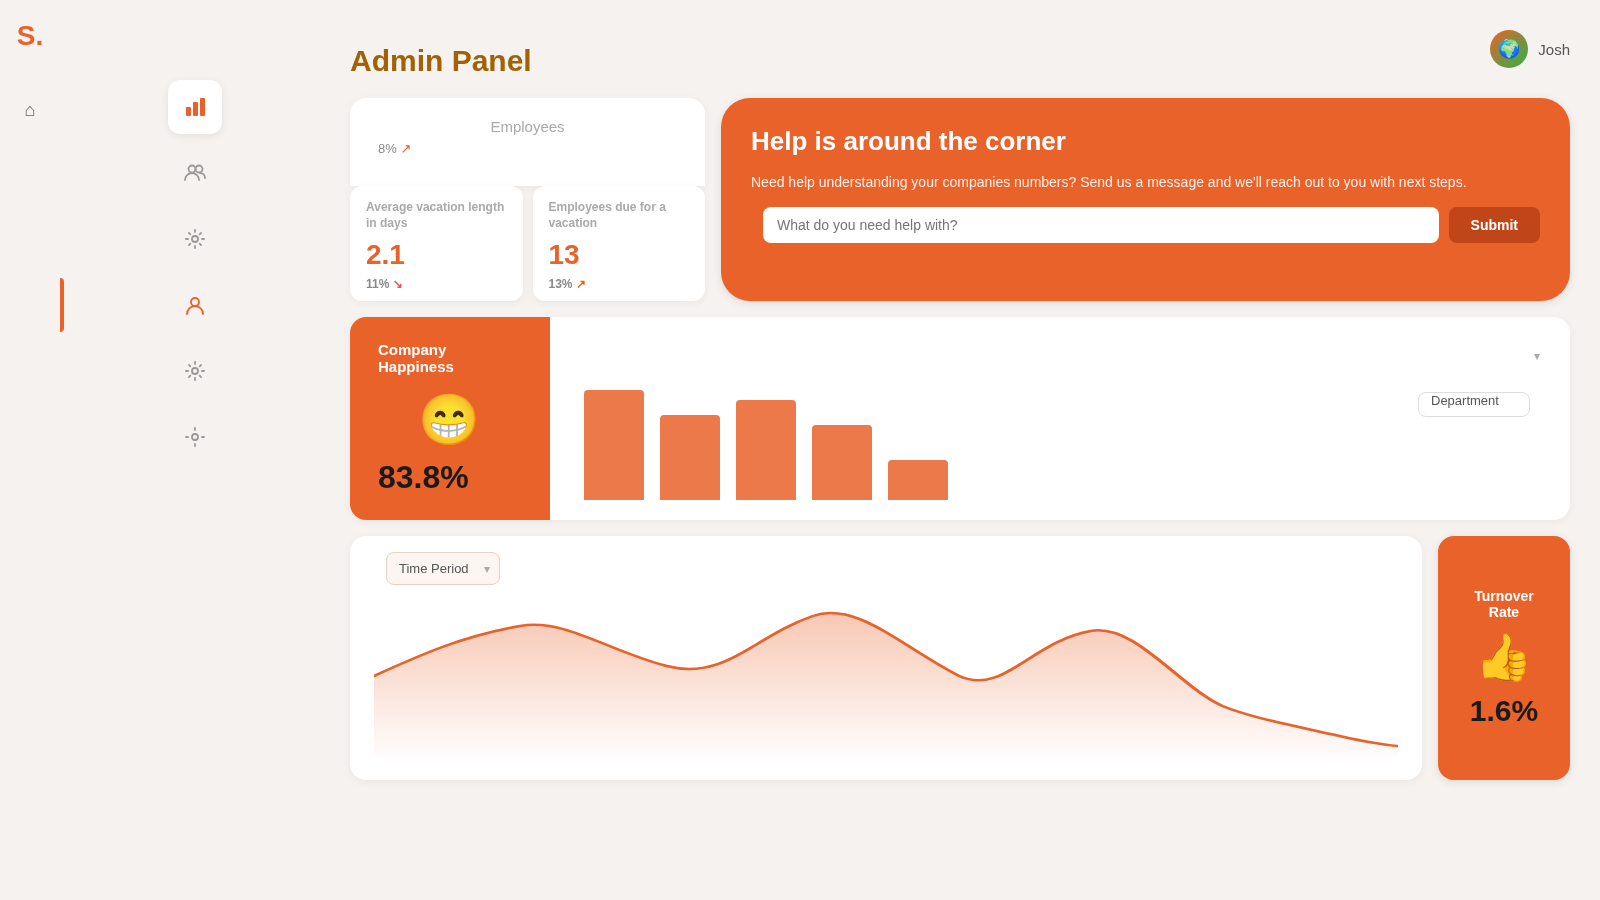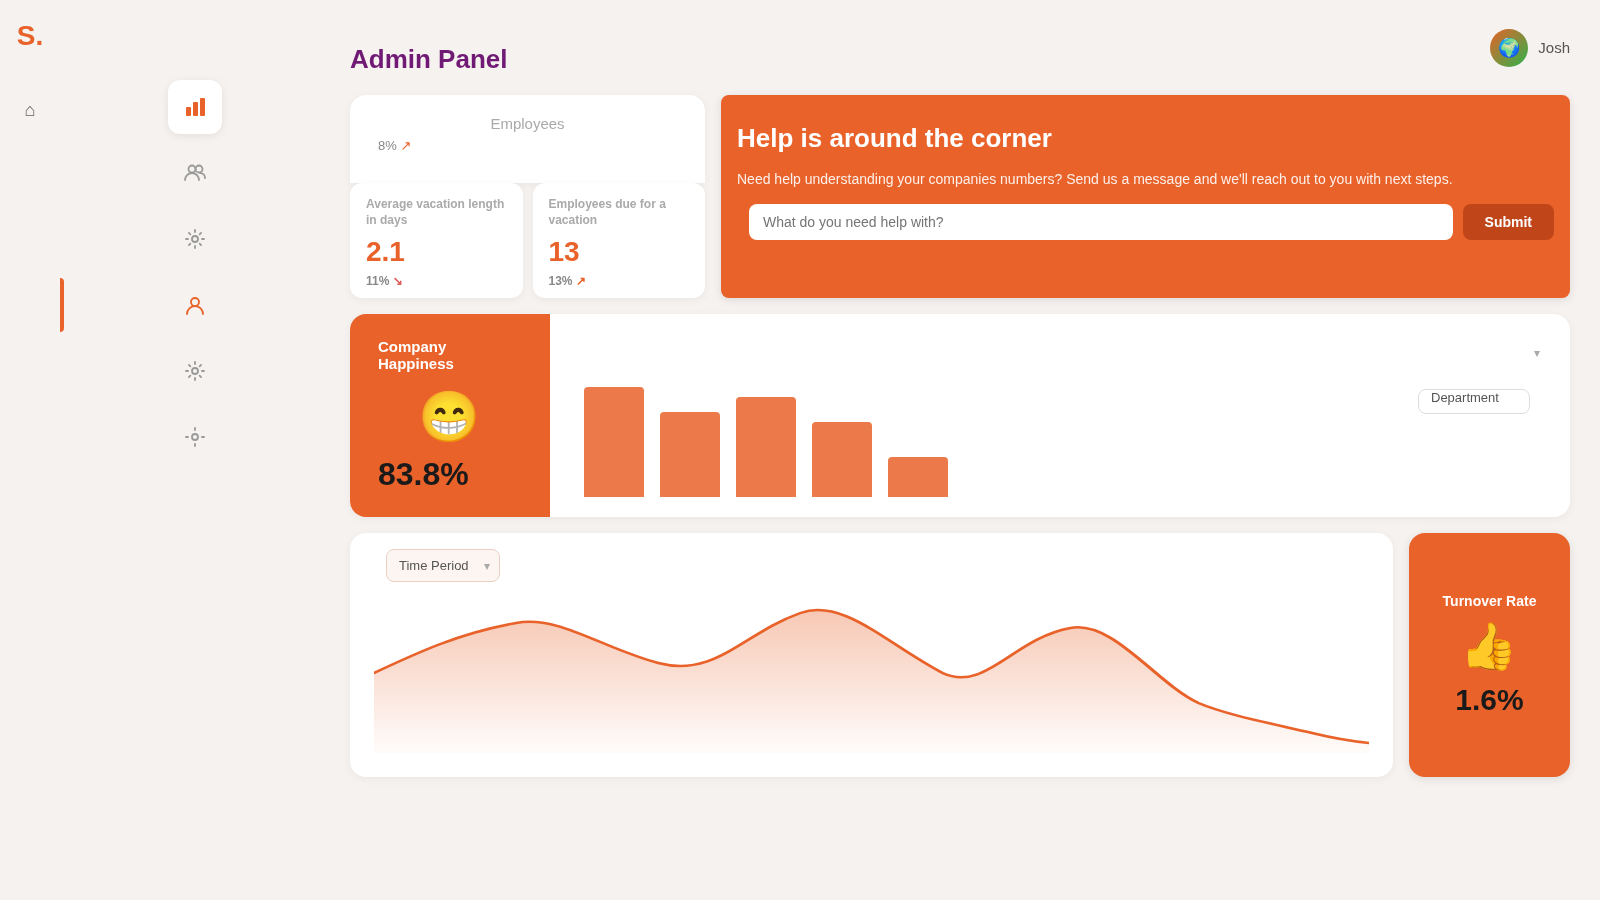--- a/index.html
+++ b/index.html
@@ -89,23 +89,23 @@
     }
 
     
     .header {
       display: flex;
       justify-content: space-between;
       align-items: center;
       margin-bottom: 20px;
     }
     .page-title {
-      font-size: 26px;
+      font-size: 30px;
       font-weight: 600;
-      color: #701a75;
+      color: #a16207;
       margin-top: 24px;
     }
     .user-info {
       display: flex;
       align-items: center;
       gap: 10px;
     }
     .avatar {
       width: 38px;
       height: 38px;
@@ -165,22 +165,22 @@
     .sub-card-change {
       font-size: 12px;
       color: #888;
       font-weight: bold;
     }
     .trend-down { color: #e05a5a; }
 
     
     .help-card {
       background: #e8622a;
-      border-radius: 8px;
-      padding: 28px 16px;
+      border-radius: 29px;
+      padding: 28px 30px;
       flex: 1;
       box-shadow: 0 2px 10px rgba(0,0,0,0.1);
     }
     .help-title {
       font-size: 26px;
       font-weight: 700;
       color: #fff;
       margin-bottom: 14px;
     }
     .help-desc {
@@ -344,21 +344,21 @@
     .line-chart-svg {
       margin-top: 40px;
       width: 100%;
       height: 160px;
     }
 
     .turnover-card {
       background: #e8622a;
       border-radius: 16px;
       padding: 24px;
-      width: 161px;
+      width: 132px;
       display: flex;
       flex-direction: column;
       align-items: center;
       justify-content: center;
       gap: 10px;
       box-shadow: 0 2px 10px rgba(0,0,0,0.1);
     }
     .turnover-title {
       font-size: 14px;
       font-weight: 700;

